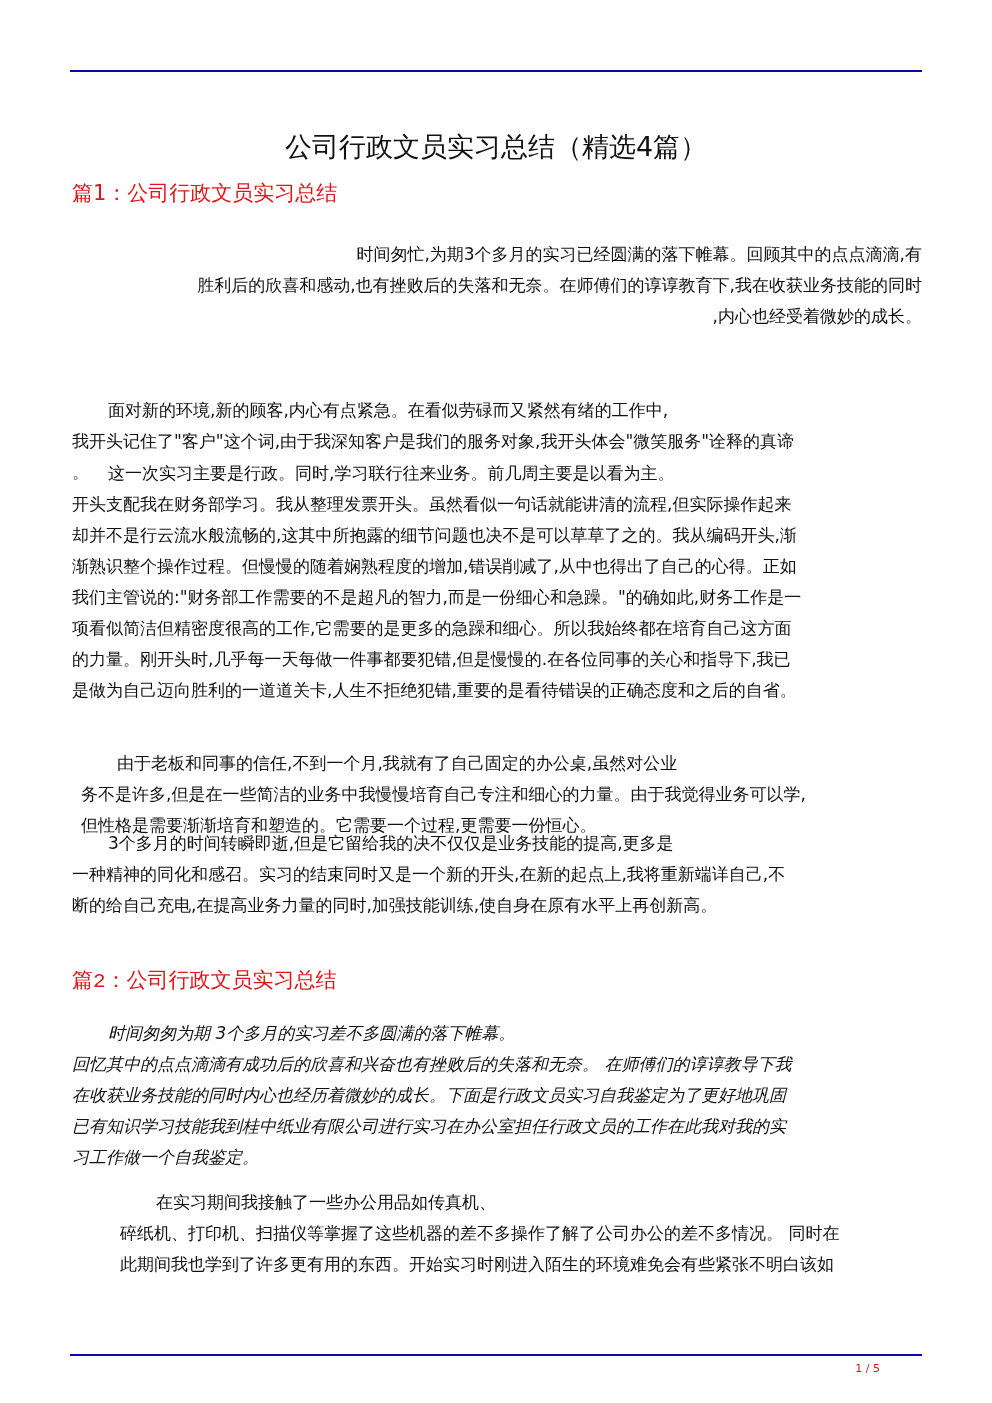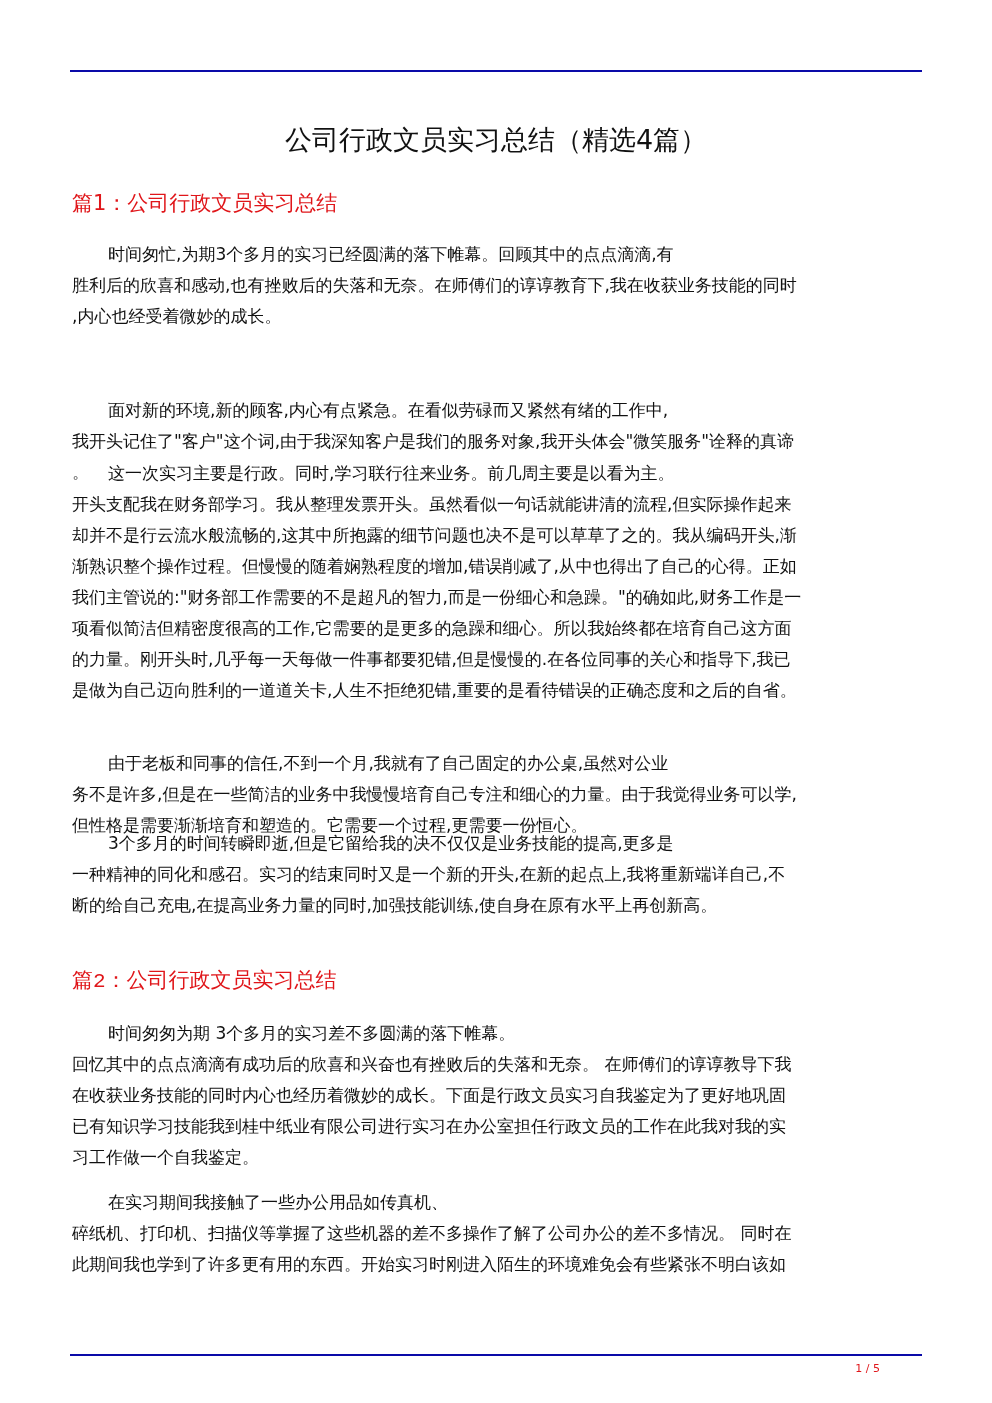--- a/index.html
+++ b/index.html
@@ -1,40 +1,40 @@
 <!DOCTYPE html>
 <html><head>
   <meta charset="utf-8">
   <style>
     html, body { margin: 0; padding: 0; background: #ffffff; }
     body { width: 992px; height: 1403px; position: relative; overflow: hidden;
            font-family: "DejaVu Sans", "Liberation Sans", sans-serif; color: #111; }
     .rule { position: absolute; left: 70px; width: 852px; height: 2px; background: #0a0aa8; }
     .rule.top { top: 70px; }
     .rule.bottom { top: 1354px; }
-    .title { position: absolute; top: 122px; left: 0; width: 992px; text-align: center;
+    .title { position: absolute; top: 129px; left: 0; width: 992px; text-align: center;
              font-size: 27px; line-height: 36px; color: #111; }
     .section-head { position: absolute; left: 72px; font-size: 21px; line-height: 28px; color: #e0161a; }
     .para { position: absolute; left: 72px; width: 850px; font-size: 17px; line-height: 31px;
             color: #111; margin: 0; }
     .line { display: block; white-space: nowrap; overflow: hidden; height: 31px; }
     .line.first { padding-left: 36px; }
     .page-num { position: absolute; top: 1357px; left: 820px; width: 60px; text-align: right;
                 font-size: 11px; line-height: 24px; color: #e0161a; }
   </style>
 </head>
 <body>
 
 <div class="rule top"></div>
 
 <h1 class="title" style="margin:0;font-weight:normal;">公司行政文员实习总结（精选4篇）</h1>
 
-<div class="section-head" style="top:189px;">篇1：公司行政文员实习总结</div>
+<div class="section-head" style="top:179px;">篇1：公司行政文员实习总结</div>
 
-<p class="para" style="top:239px;">
+<p class="para" style="top:239px;text-align:right;">
   <span class="line first">时间匆忙,为期3个多月的实习已经圆满的落下帷幕。回顾其中的点点滴滴,有</span>
   <span class="line">胜利后的欣喜和感动,也有挫败后的失落和无奈。在师傅们的谆谆教育下,我在收获业务技能的同时</span>
   <span class="line">,内心也经受着微妙的成长。</span>
 </p>
 
 <p class="para" style="top:355px;margin-top:40px;">
   <span class="line first">面对新的环境,新的顾客,内心有点紧急。在看似劳碌而又紧然有绪的工作中,</span>
   <span class="line">我开头记住了"客户"这个词,由于我深知客户是我们的服务对象,我开头体会"微笑服务"诠释的真谛</span>
   <span class="line">。</span>
 </p>
@@ -43,42 +43,42 @@
   <span class="line first">这一次实习主要是行政。同时,学习联行往来业务。前几周主要是以看为主。</span>
   <span class="line">开头支配我在财务部学习。我从整理发票开头。虽然看似一句话就能讲清的流程,但实际操作起来</span>
   <span class="line">却并不是行云流水般流畅的,这其中所抱露的细节问题也决不是可以草草了之的。我从编码开头,渐</span>
   <span class="line">渐熟识整个操作过程。但慢慢的随着娴熟程度的增加,错误削减了,从中也得出了自己的心得。正如</span>
   <span class="line">我们主管说的:"财务部工作需要的不是超凡的智力,而是一份细心和急躁。"的确如此,财务工作是一</span>
   <span class="line">项看似简洁但精密度很高的工作,它需要的是更多的急躁和细心。所以我始终都在培育自己这方面</span>
   <span class="line">的力量。刚开头时,几乎每一天每做一件事都要犯错,但是慢慢的.在各位同事的关心和指导下,我已</span>
   <span class="line">是做为自己迈向胜利的一道道关卡,人生不拒绝犯错,重要的是看待错误的正确态度和之后的自省。</span>
 </p>
 
-<p class="para" style="top:748px;">
+<p class="para" style="top:748px;margin-left:9px;">
   <span class="line first">由于老板和同事的信任,不到一个月,我就有了自己固定的办公桌,虽然对公业</span>
   <span class="line">务不是许多,但是在一些简洁的业务中我慢慢培育自己专注和细心的力量。由于我觉得业务可以学,</span>
   <span class="line">但性格是需要渐渐培育和塑造的。它需要一个过程,更需要一份恒心。</span>
 </p>
 
 <p class="para" style="top:828px;">
   <span class="line first">3个多月的时间转瞬即逝,但是它留给我的决不仅仅是业务技能的提高,更多是</span>
   <span class="line">一种精神的同化和感召。实习的结束同时又是一个新的开头,在新的起点上,我将重新端详自己,不</span>
   <span class="line">断的给自己充电,在提高业务力量的同时,加强技能训练,使自身在原有水平上再创新高。</span>
 </p>
 
 <div class="section-head" style="top:968px;font-family:Liberation Mono, monospace;">篇2：公司行政文员实习总结</div>
 
-<p class="para" style="top:1018px;">
+<p class="para" style="top:1018px;font-style:italic;">
   <span class="line first">时间匆匆为期 3个多月的实习差不多圆满的落下帷幕。</span>
   <span class="line">回忆其中的点点滴滴有成功后的欣喜和兴奋也有挫败后的失落和无奈。 在师傅们的谆谆教导下我</span>
   <span class="line">在收获业务技能的同时内心也经历着微妙的成长。下面是行政文员实习自我鉴定为了更好地巩固</span>
   <span class="line">已有知识学习技能我到桂中纸业有限公司进行实习在办公室担任行政文员的工作在此我对我的实</span>
   <span class="line">习工作做一个自我鉴定。</span>
 </p>
 
-<p class="para" style="top:1187px;">
+<p class="para" style="top:1187px;margin-left:48px;">
   <span class="line first">在实习期间我接触了一些办公用品如传真机、</span>
   <span class="line">碎纸机、打印机、扫描仪等掌握了这些机器的差不多操作了解了公司办公的差不多情况。 同时在</span>
   <span class="line">此期间我也学到了许多更有用的东西。开始实习时刚进入陌生的环境难免会有些紧张不明白该如</span>
 </p>
 
 <div class="rule bottom"></div>
 <div class="page-num">1 / 5</div>
 
 </body></html>

